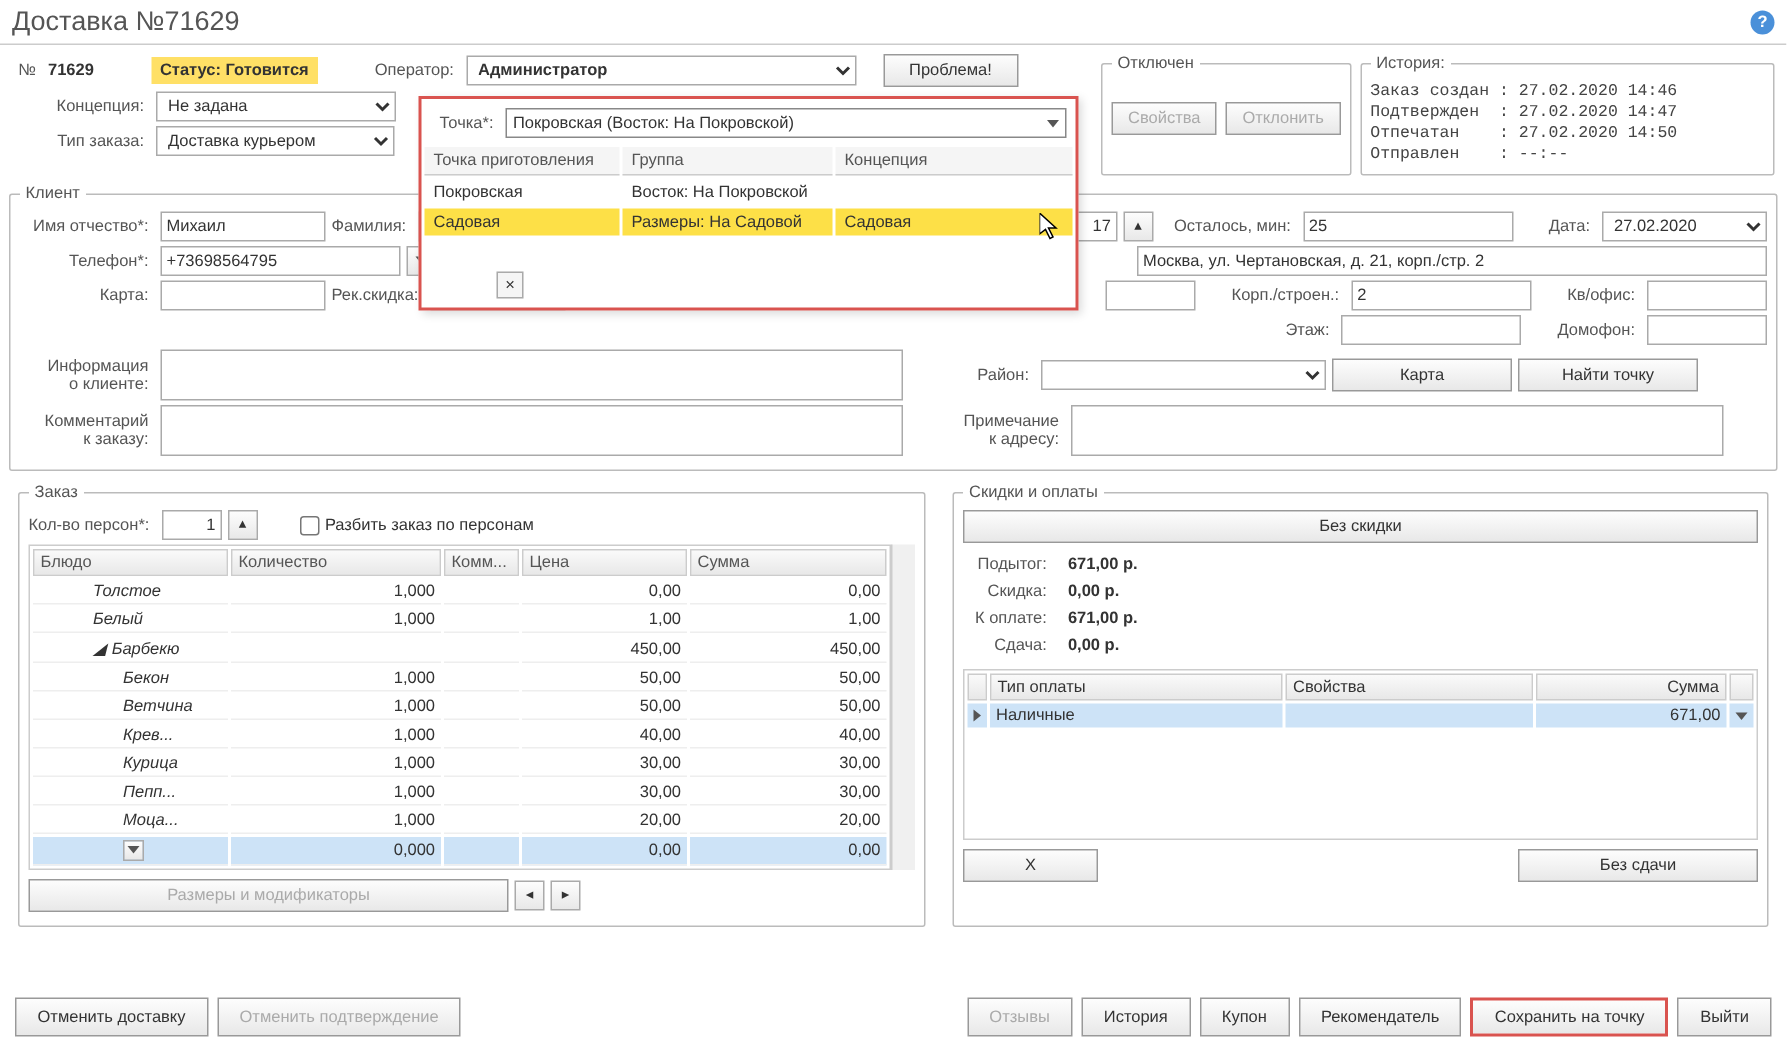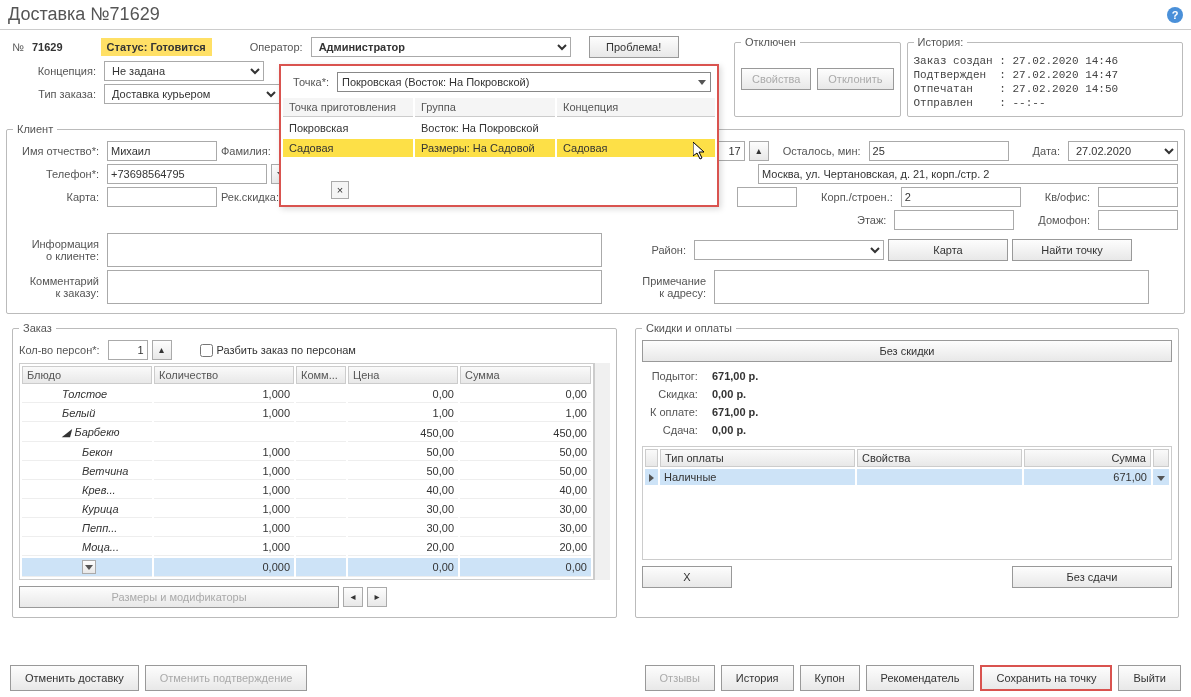--- a/index.html
+++ b/index.html
@@ -70,21 +70,21 @@
       <select class="inp" style="width:260px;font-weight:bold"><option>Администратор</option></select>
       <span style="width:10px"></span>
       <button class="btn" style="width:90px">Проблема!</button>
     </div>
     <div class="row">
       <span class="lbl" style="width:92px">Концепция:</span>
       <select class="inp" style="width:160px"><option>Не задана</option></select>
     </div>
     <div class="row">
       <span class="lbl" style="width:92px">Тип заказа:</span>
-      <select class="inp" style="width:176px"><option>Доставка курьером</option></select>
+      <select class="inp" style="width:159px"><option>Доставка курьером</option></select>
     </div>
   </div>
   <fieldset style="flex:0 0 146px;margin:0">
     <legend>Отключен</legend>
     <div class="row" style="justify-content:center;gap:6px;margin-top:14px">
       <button class="btn disabled">Свойства</button>
       <button class="btn disabled">Отклонить</button>
     </div>
   </fieldset>
   <fieldset style="flex:1;margin:0">

